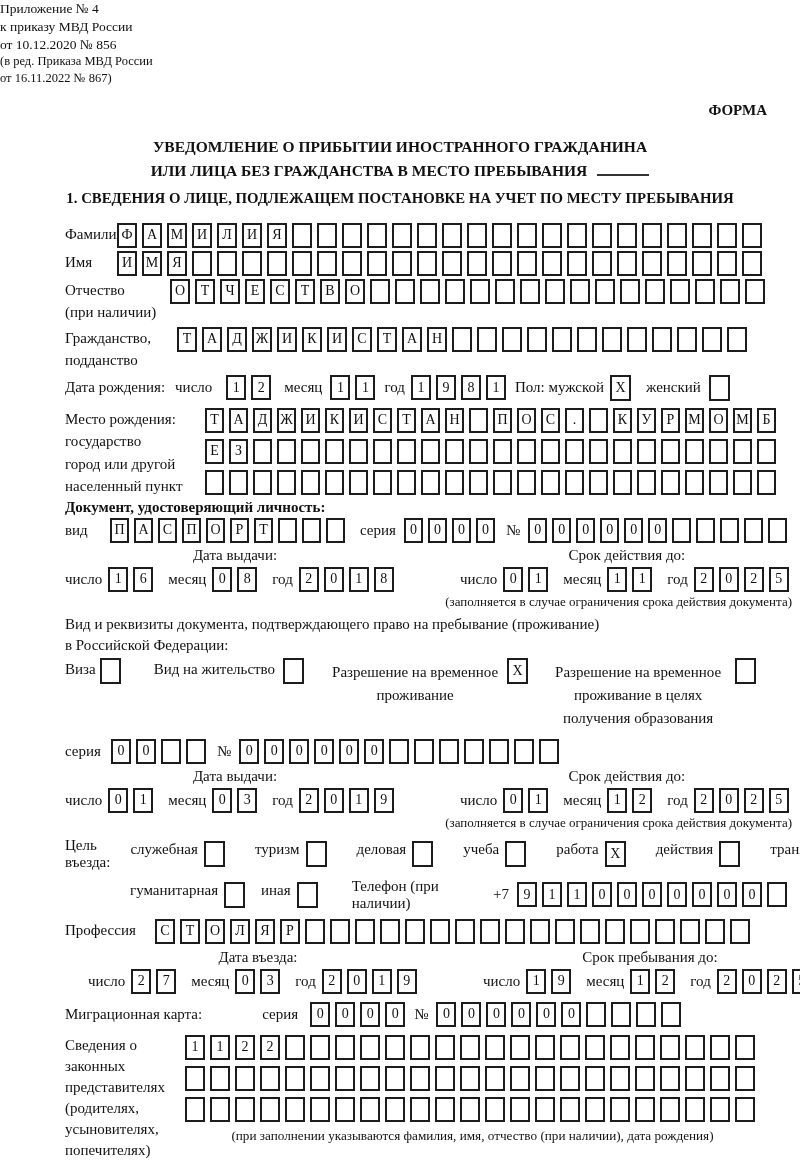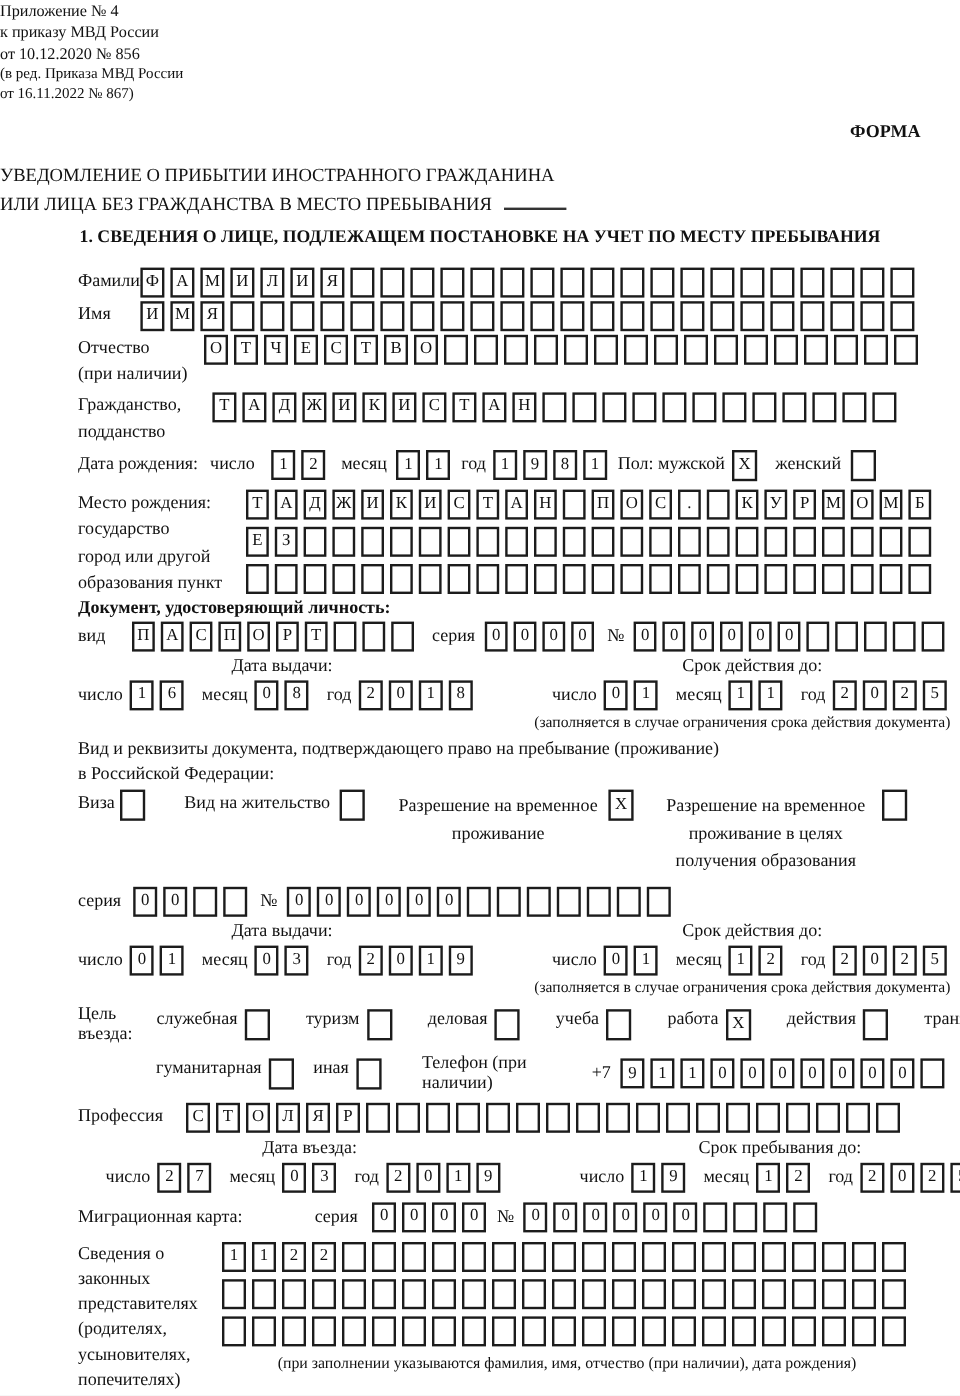--- a/index.html
+++ b/index.html
@@ -11,21 +11,21 @@
     color:#111;
     font-family:"Liberation Serif","DejaVu Serif",serif;
     font-size:15px;
     box-sizing:border-box;
     overflow:hidden;
   }
   
   .ref{margin:38px 0 0 615;line-height:1.32;font-size:13.5px;}
   .ref .small{font-size:12.5px;}
   .forma{margin-top:16px;text-align:right;padding-right:33px;font-weight:bold;font-size:15px;}
-  .title{margin-top:16px;font-weight:normal;font-size:15.5px;line-height:1.5;}
+  .title{margin-top:16px;text-align:center;font-weight:bold;font-size:15.5px;line-height:1.5;}
   .blank{display:inline-block;width:52px;border-bottom:2px solid #333;height:13px;margin-left:10px;}
   .sec{margin-top:8px;text-align:center;font-weight:bold;font-size:14.8px;}
   .form{margin-top:16px;padding-left:65px;padding-right:8px;}
 
   
   .boxrow{display:inline-flex;flex:none;align-items:flex-start;}
   .cell{
     display:inline-flex;align-items:center;justify-content:center;flex:none;
     width:20px;height:25px;border:2px solid #1c1c1c;box-sizing:border-box;
     margin-right:5px;font-size:14px;line-height:1;background:#fff;
@@ -244,21 +244,21 @@
       <span class="boxrow ck">
           <span class="cell"></span>
         </span>
     </div>
 
     <div class="frow" style="margin-bottom:1px;">
       <span class="lbl2" style="width:140px">
         <div>Место рождения:</div>
         <div>государство</div>
         <div>город или другой</div>
-        <div>образования пункт</div>
+        <div>населенный пункт</div>
       </span>
       <span>
         <div class="boxrow sm" style="display:flex;margin-bottom:6px;">
             <span class="cell">Т</span>
             <span class="cell">А</span>
             <span class="cell">Д</span>
             <span class="cell">Ж</span>
             <span class="cell">И</span>
             <span class="cell">К</span>
             <span class="cell">И</span>

